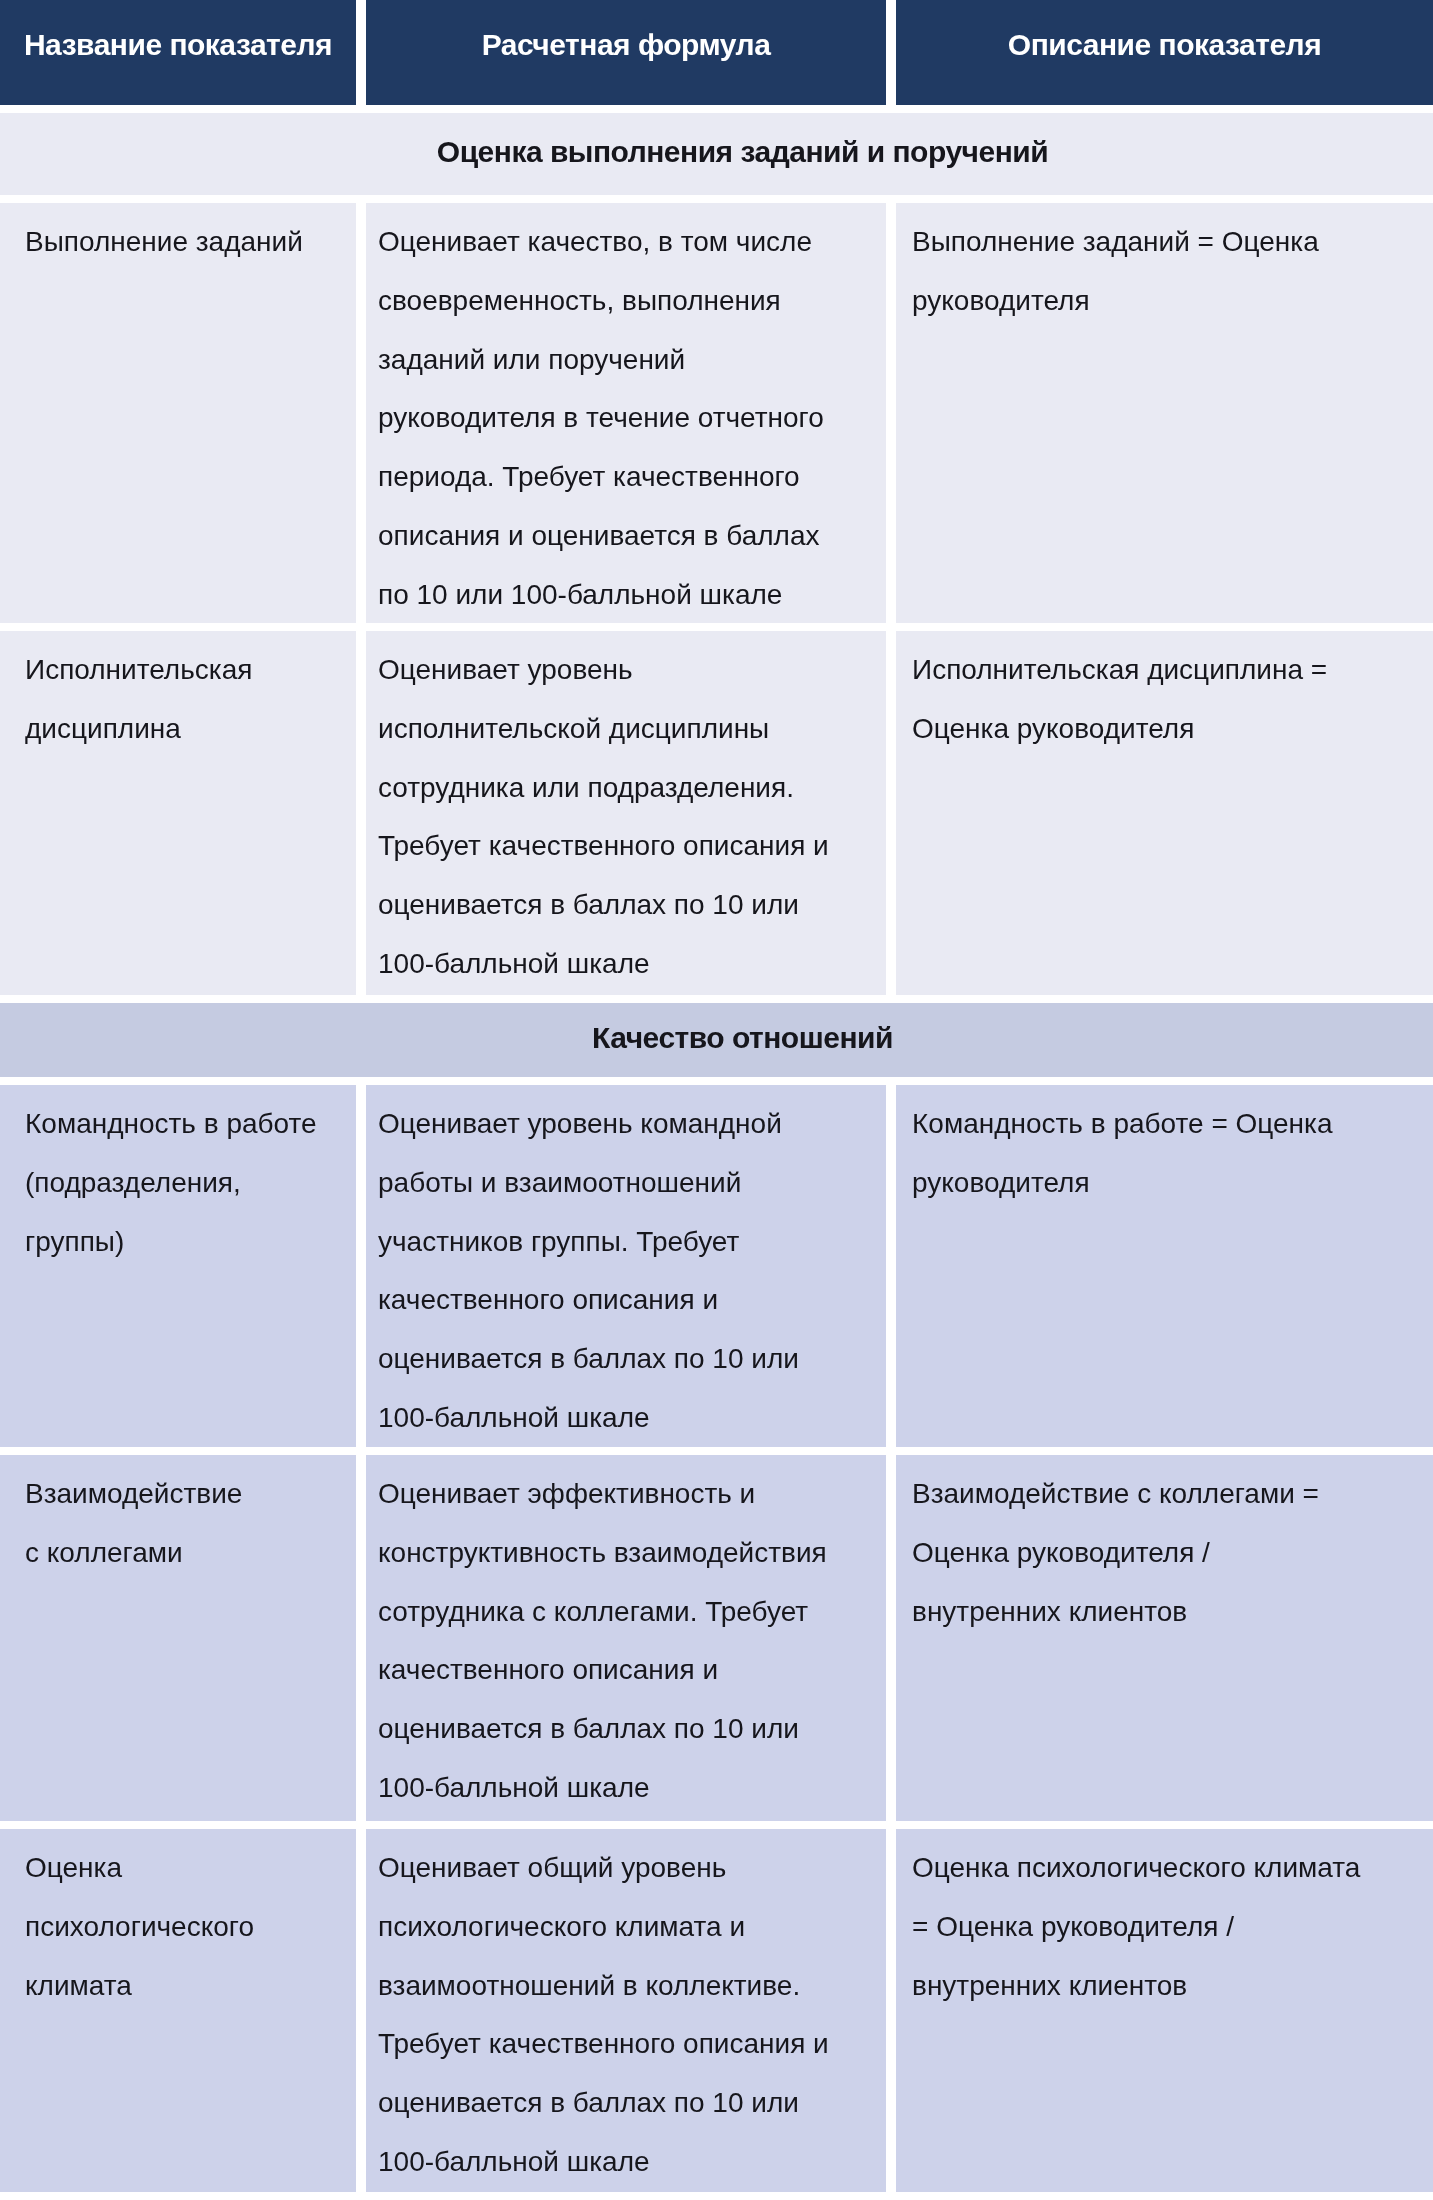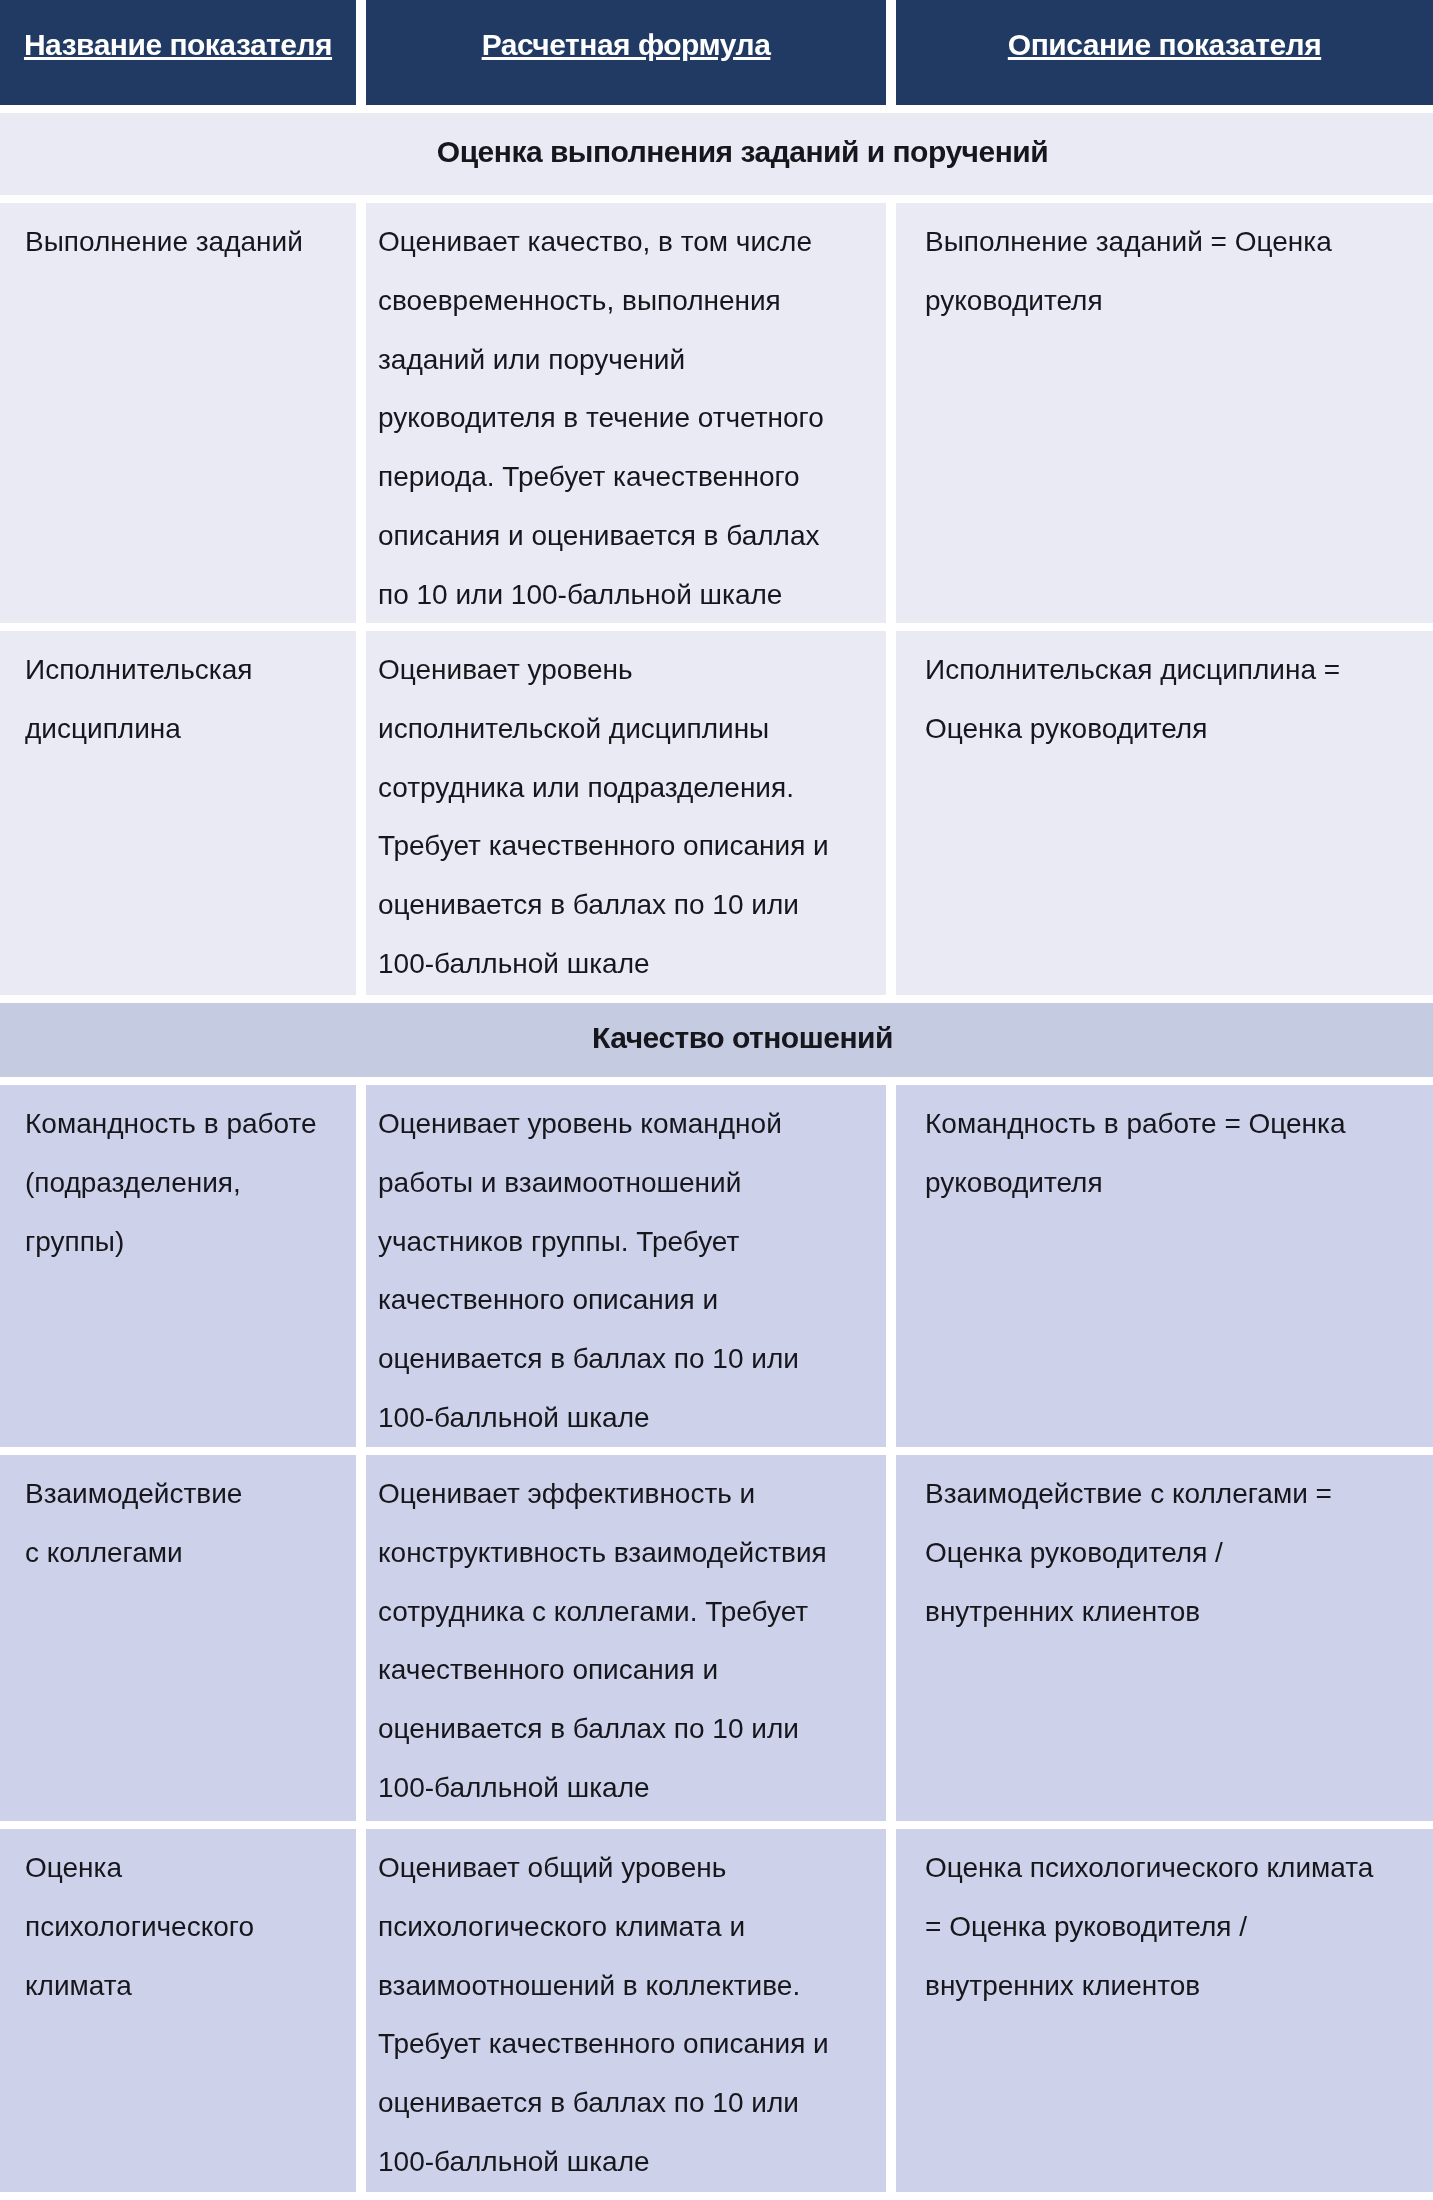--- a/index.html
+++ b/index.html
@@ -27,37 +27,36 @@
   }
   .cell{
     color:var(--body-text);
     font-size:28px;
     line-height:2.1;
     white-space:pre-line;
     overflow:hidden;
     padding:10px 10px 0 12px;
   }
   .col1{padding-left:25px;}
-  .col3{padding-left:29px;}
+  .col3{padding-left:16px;}
   .s1{background:var(--section1-bg);}
   .s2{background:var(--section2-bg);}
   .head{
     background:var(--header-bg);
     color:var(--header-text);
     font-weight:bold;
     font-size:30px;
     letter-spacing:-0.5px;
     line-height:1.2;
     display:flex;
     align-items:center;
     justify-content:center;
     text-align:center;
     padding:0 8px 16px 8px;
     white-space:normal;
-    text-decoration:underline;
   }
   .band{
     grid-column:1 / -1;
     font-weight:bold;
     font-size:30px;
     letter-spacing:-0.5px;
     color:var(--body-text);
     display:flex;
     align-items:center;
     justify-content:center;

